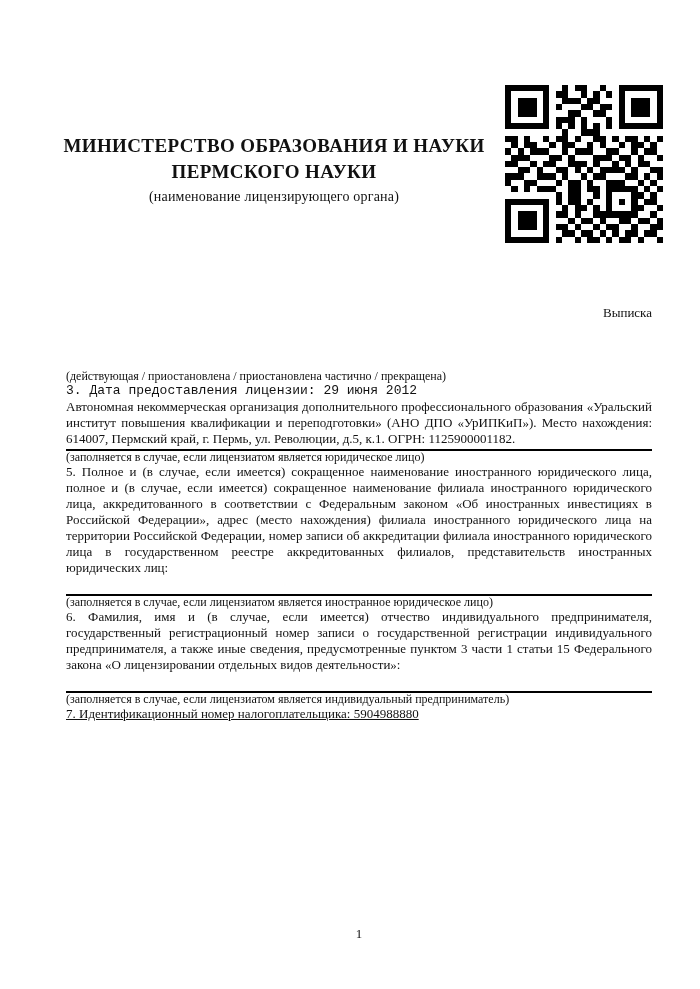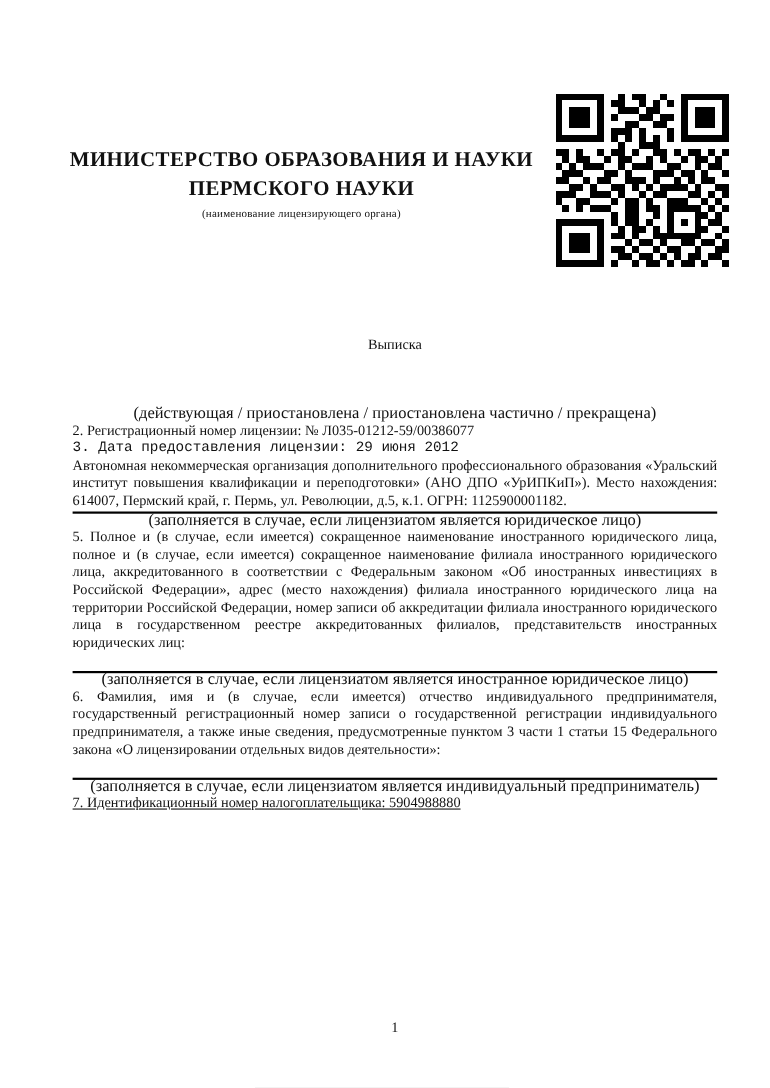--- a/index.html
+++ b/index.html
@@ -15,41 +15,41 @@
   }
   
   .org-block {
     position:absolute; left:58px; top:133px; width:432px;
     text-align:center;
   }
   .org-name {
     font-size:19px; font-weight:bold; line-height:26px; letter-spacing:0.4px;
   }
   .org-caption {
-    font-size:10px; margin-top:4px; letter-spacing:0.2px;
+    font-size:14px; margin-top:4px; letter-spacing:0.2px;
   }
   
   .qr-box {
     position:absolute; left:505px; top:85px; width:158px; height:158px;
   }
   .qr-box svg { width:100%; height:100%; display:block; }
   
   .doc-title-block {
     position:absolute; left:66px; top:303px; width:586px;
-    text-align:center; font-size:13px; line-height:19px;
+    text-align:right; font-size:13px; line-height:19px;
   }
   
   .content {
     position:absolute; left:66px; top:370px; width:586px;
     font-size:13px; line-height:16px;
   }
   .content p { margin:0; }
   .just { text-align:justify; }
   .note {
-    text-align:center; font-size:15px; line-height:13px; margin-top:4px;
+    font-size:12px; line-height:13px; margin-top:4px;
   }
   .fill-line {
     border:none; border-top:2px solid #000; margin:2px 0 0 0; height:0;
   }
   .blank-line { height:16px; }
   .mt-item   { margin-top:16px; }
   .mt-item2  { margin-top:17px; }
   .mt-item3  { margin-top:14px;font-family:Liberation Mono, monospace; }
   .mt-item5  { margin-top:27px; }
   .mt-item6  { margin-top:18px; }
@@ -410,21 +410,20 @@
     </div>
 
   <div class="doc-title-block">
     <div>Выписка</div>
   </div>
 
   <div class="content">
 
     <p class="note">(действующая / приостановлена / приостановлена частично / прекращена)</p>
 
-    <p class="mt-item2">2. Регистрационный номер лицензии: № Л035-01212-59/00386077</p>
 
     <p class="mt-item3">3. Дата предоставления лицензии: 29 июня 2012</p>
 
     <p class="just">Автономная некоммерческая организация дополнительного профессионального образования «Уральский институт повышения квалификации и переподготовки» (АНО ДПО «УрИПКиП»). Место нахождения: 614007, Пермский край, г. Пермь, ул. Революции, д.5, к.1. ОГРН: 1125900001182.</p>
     <hr class="fill-line">
     <p class="note">(заполняется в случае, если лицензиатом является юридическое лицо)</p>
 
     <p class="just mt-item5">5. Полное и (в случае, если имеется) сокращенное наименование иностранного юридического лица, полное и (в случае, если имеется) сокращенное наименование филиала иностранного юридического лица, аккредитованного в соответствии с Федеральным законом «Об иностранных инвестициях в Российской Федерации», адрес (место нахождения) филиала иностранного юридического лица на территории Российской Федерации, номер записи об аккредитации филиала иностранного юридического лица в государственном реестре аккредитованных филиалов, представительств иностранных юридических лиц:</p>
     <div class="blank-line"></div>
     <hr class="fill-line">

